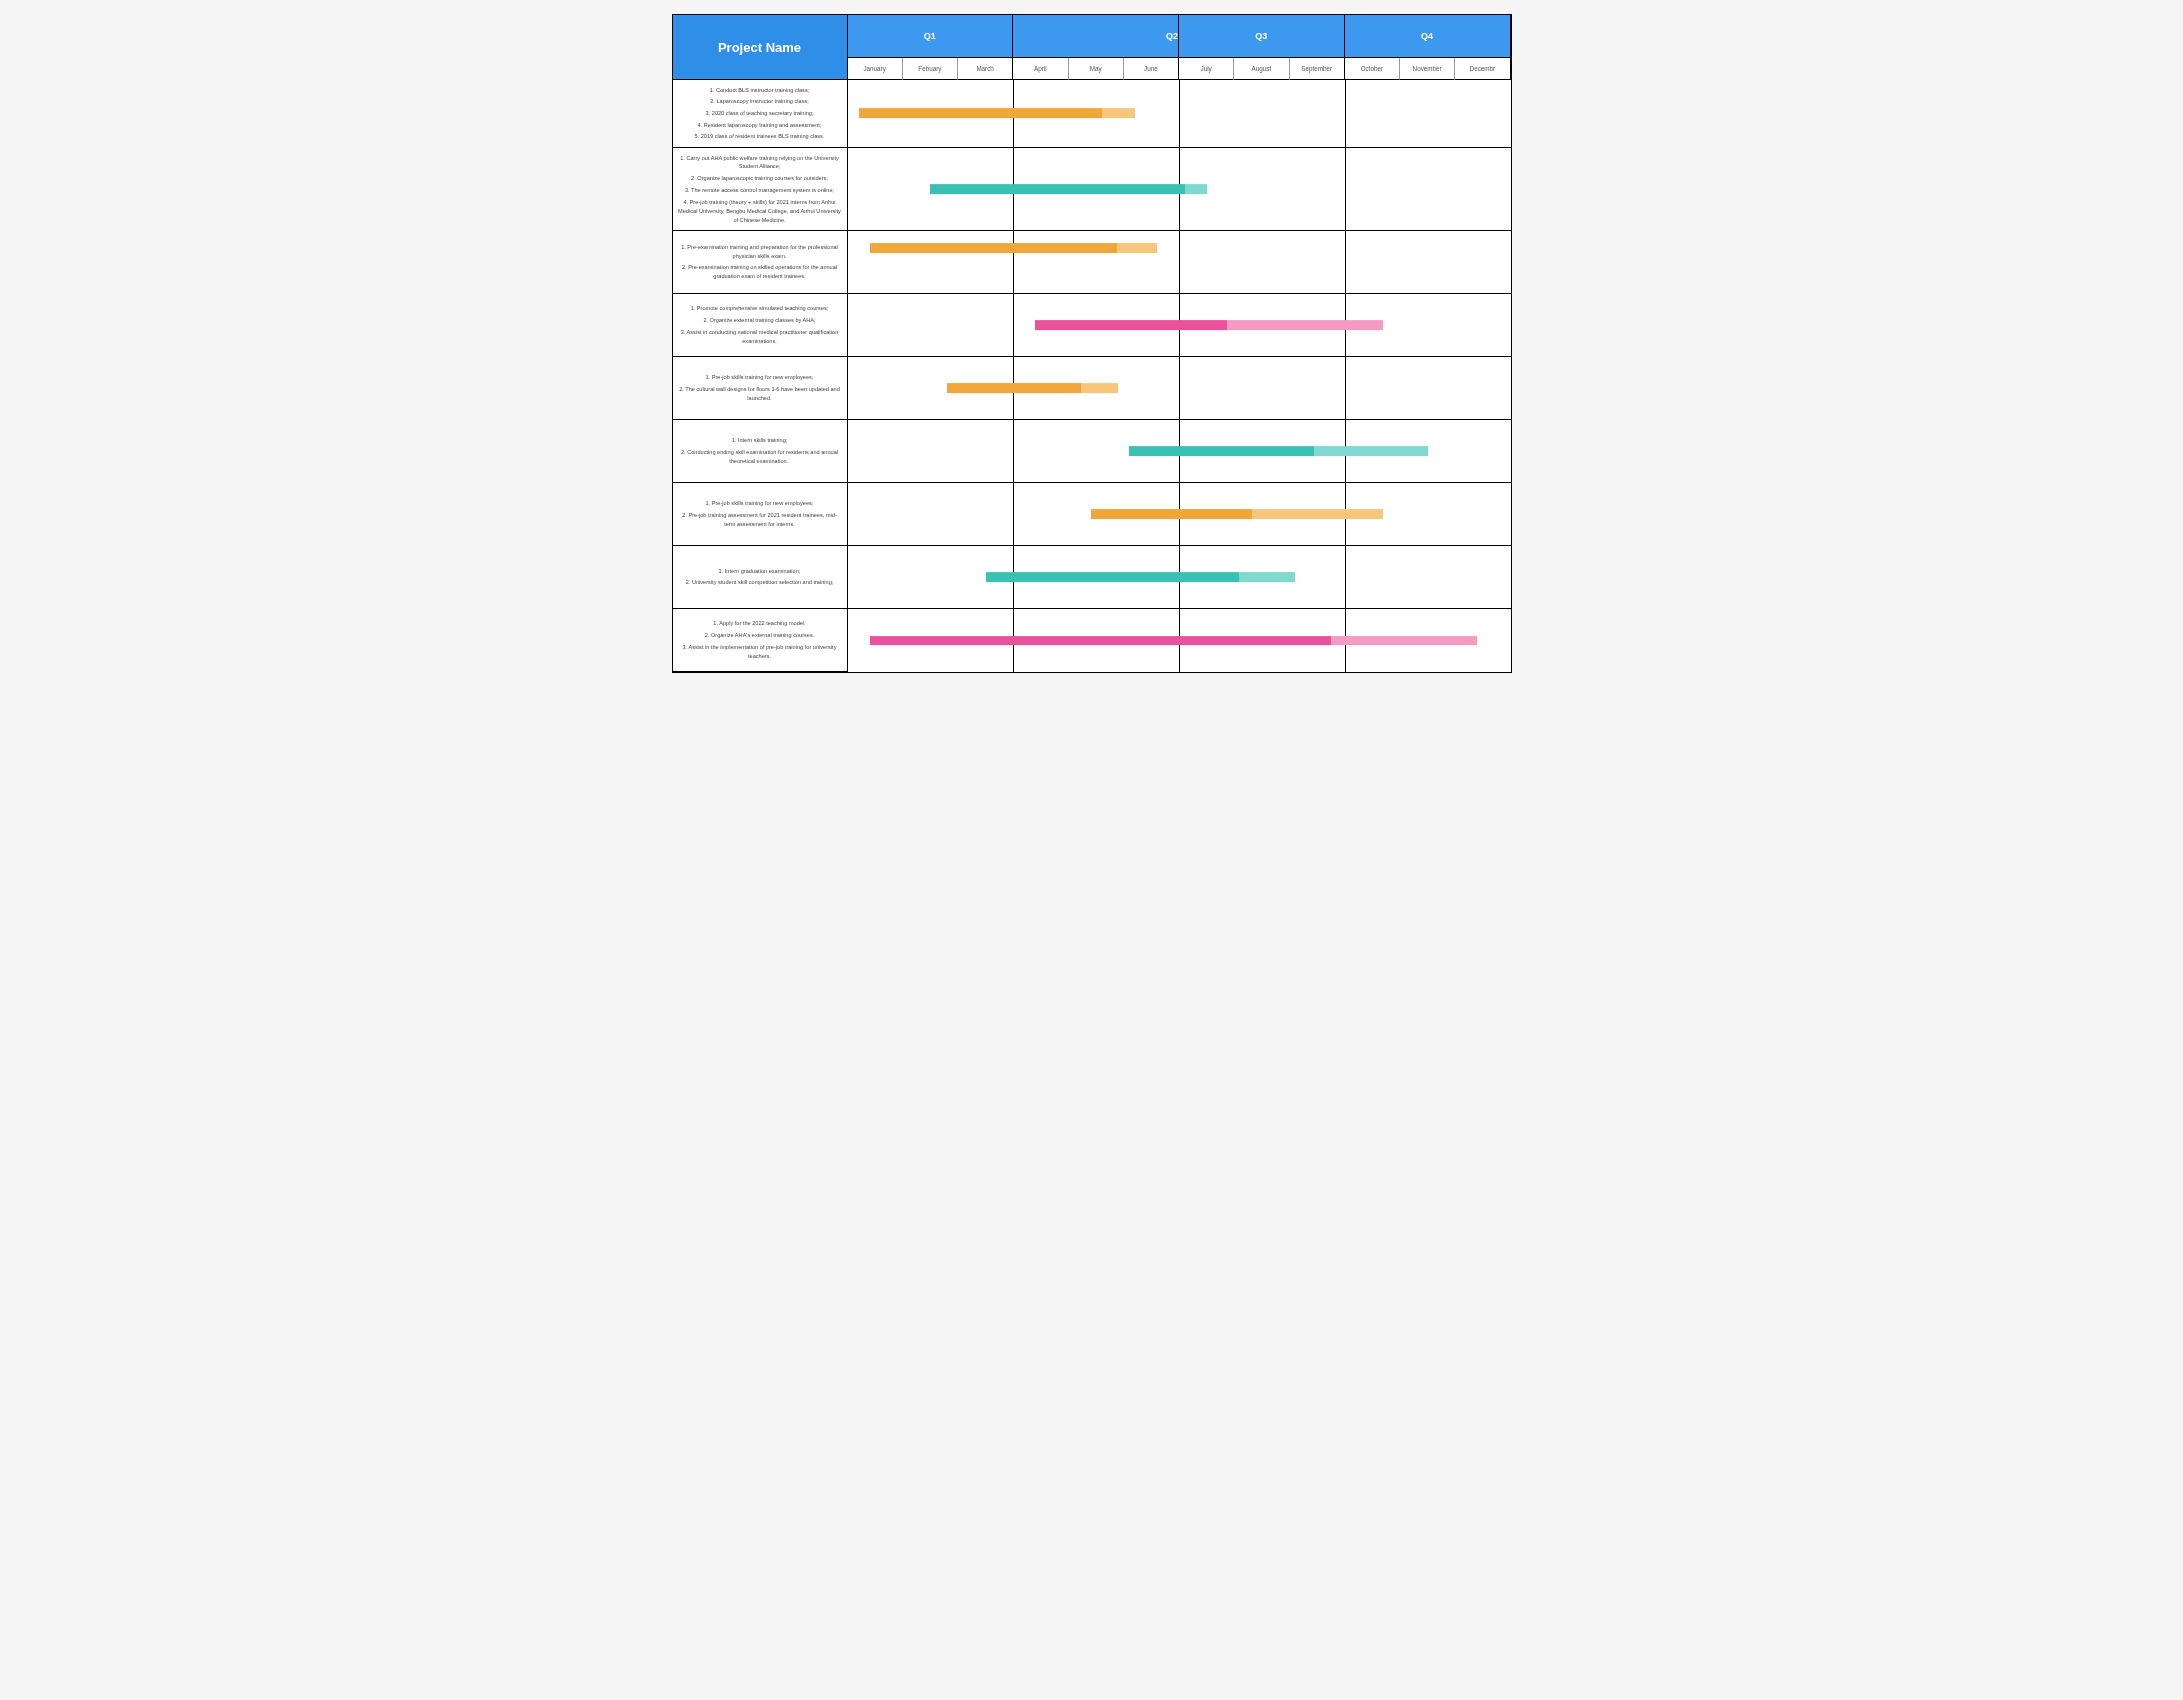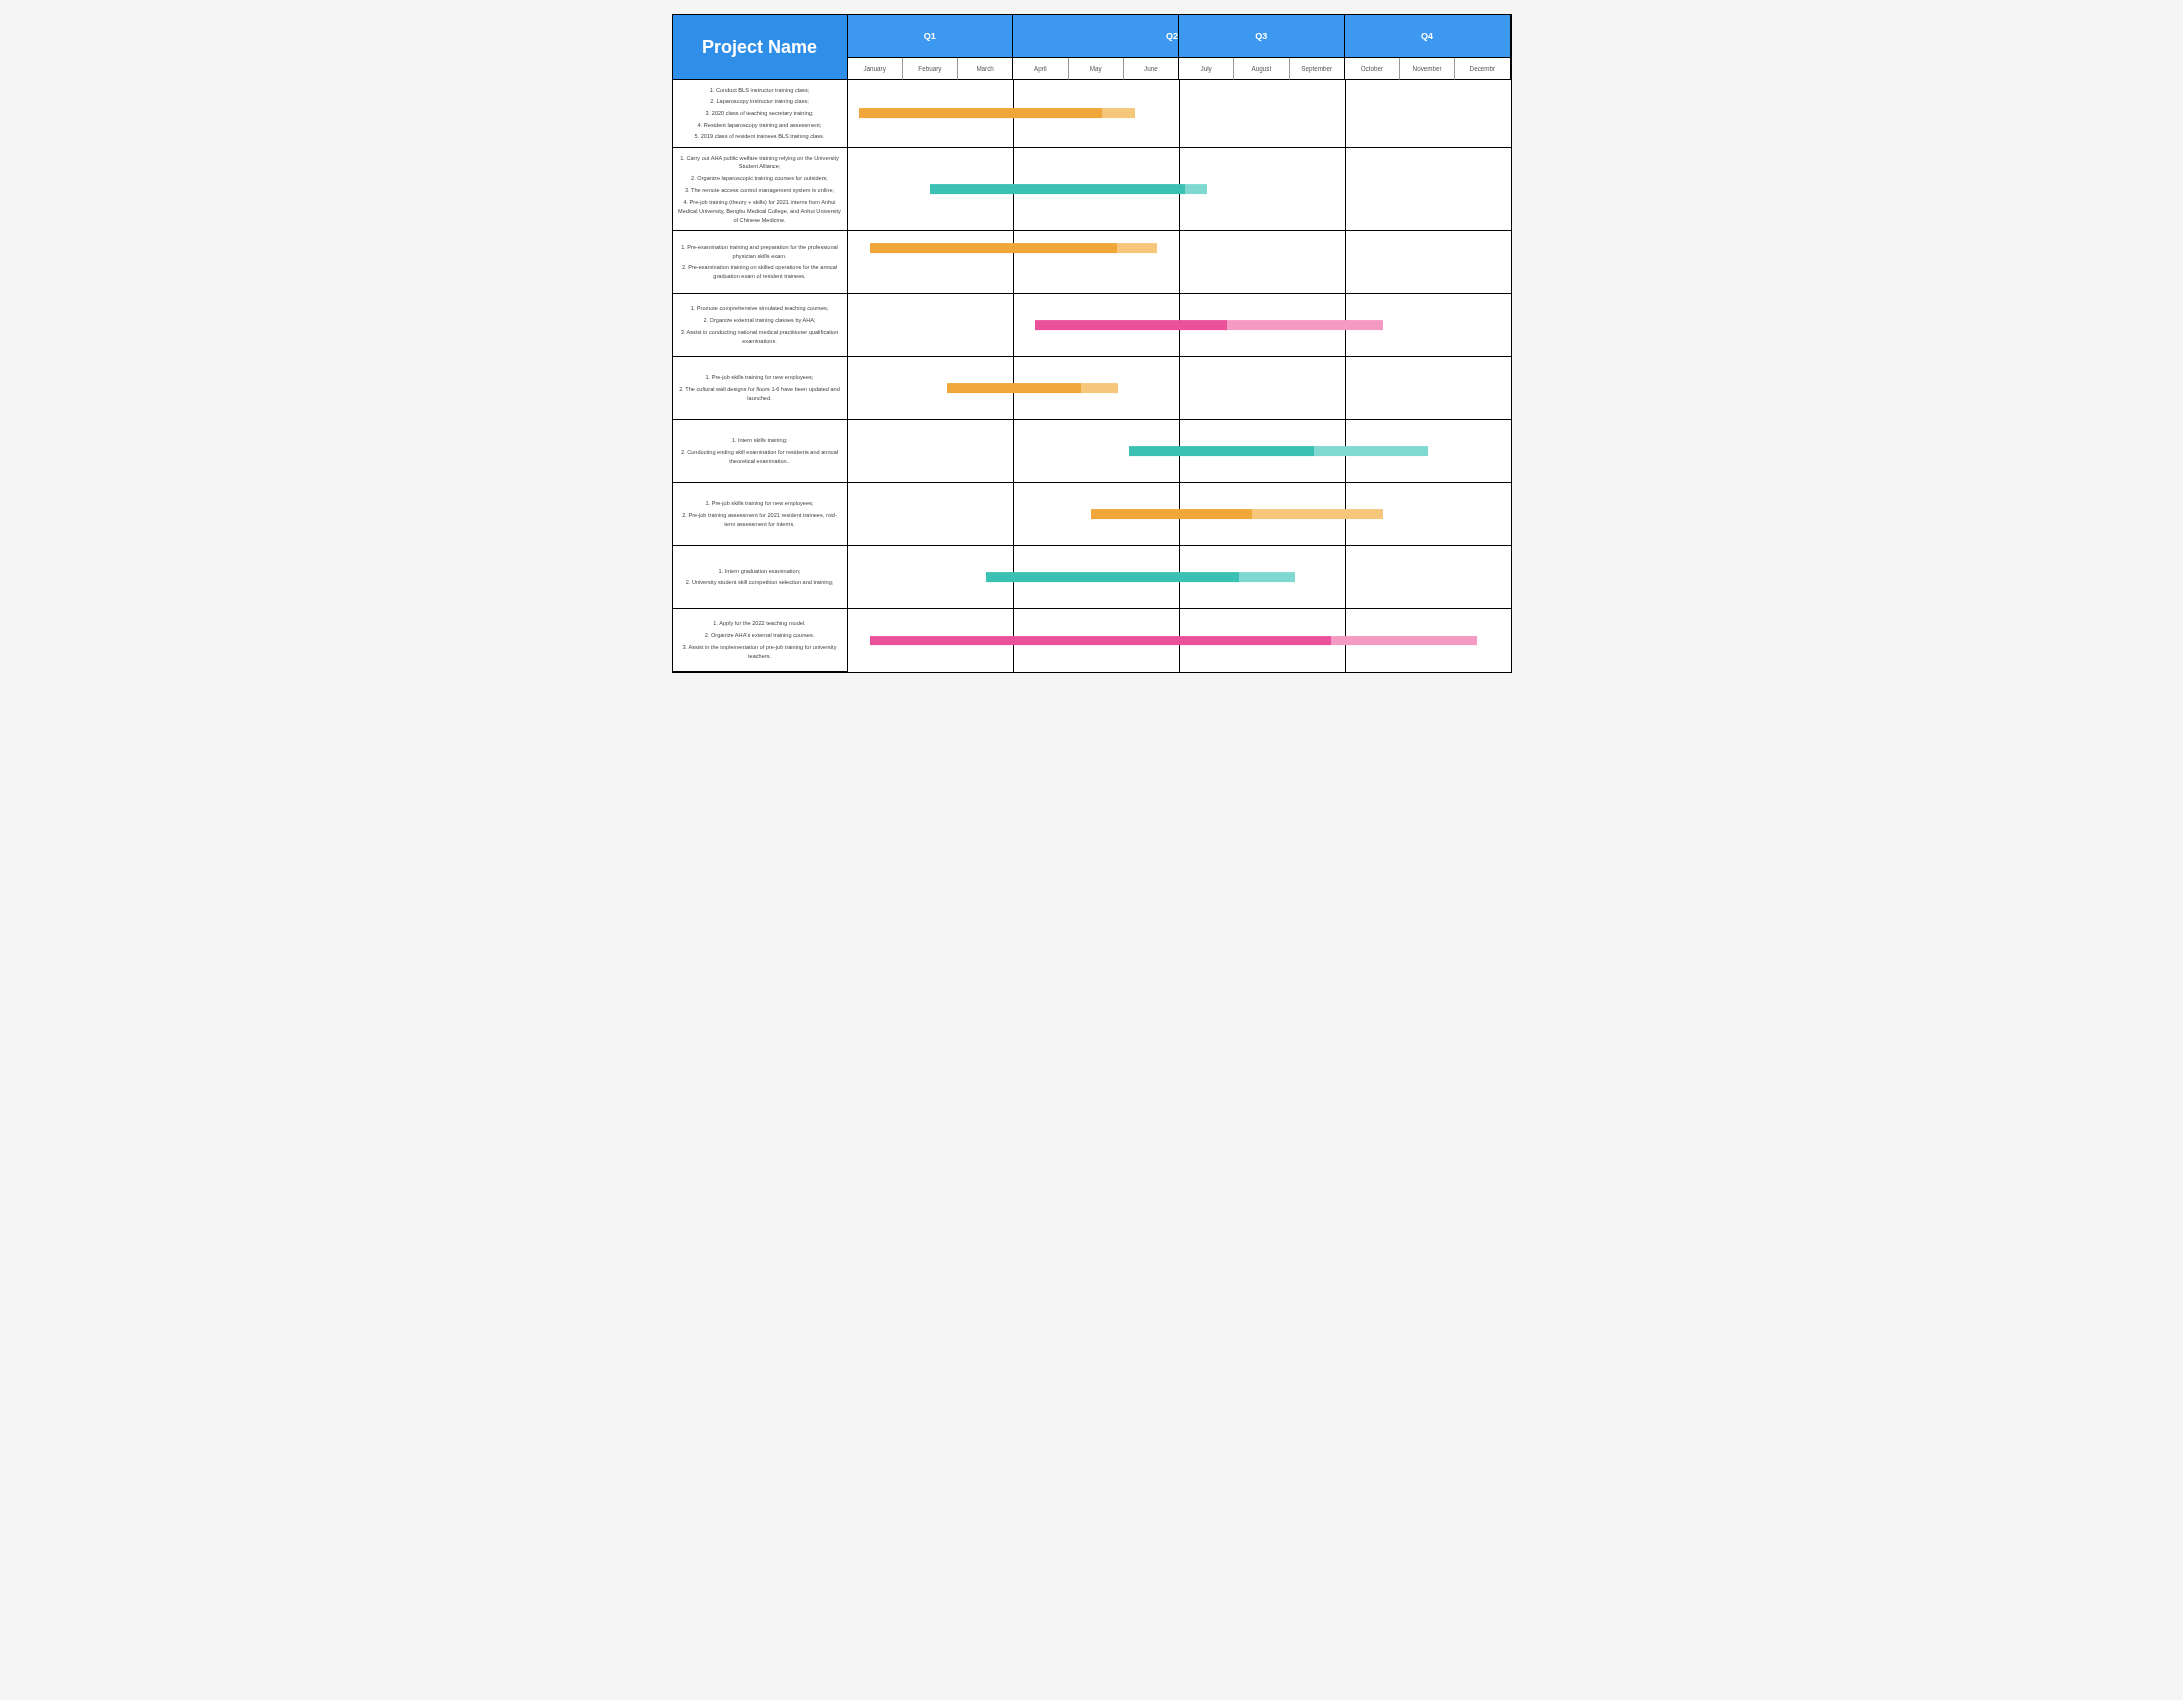--- a/index.html
+++ b/index.html
@@ -20,21 +20,21 @@
     grid-template-columns: 175px repeat(12, 1fr);
     border: 1.4px solid #000;
   }
   
   .hdr-project {
     grid-column: 1;
     grid-row: 1 / 3;
     background: #2f8ee8;
     color: #fff;
     font-weight: 600;
-    font-size: 18px;
+    font-size: 13px;
     display: flex;
     align-items: center;
     justify-content: center;
     border-right: 1.4px solid #000;
     border-bottom: 1.4px solid #000;
   }
   .hdr-q {
     background: #3d98f0;
     color: #fff;
     font-weight: 600;

